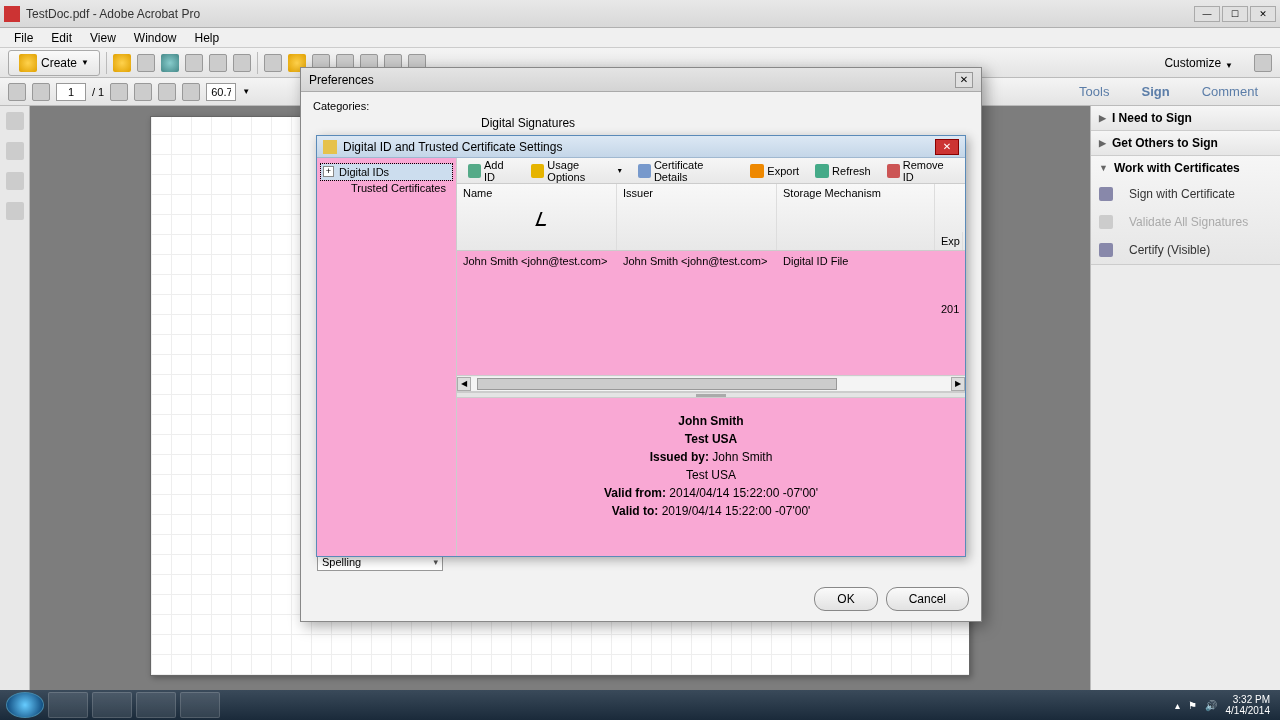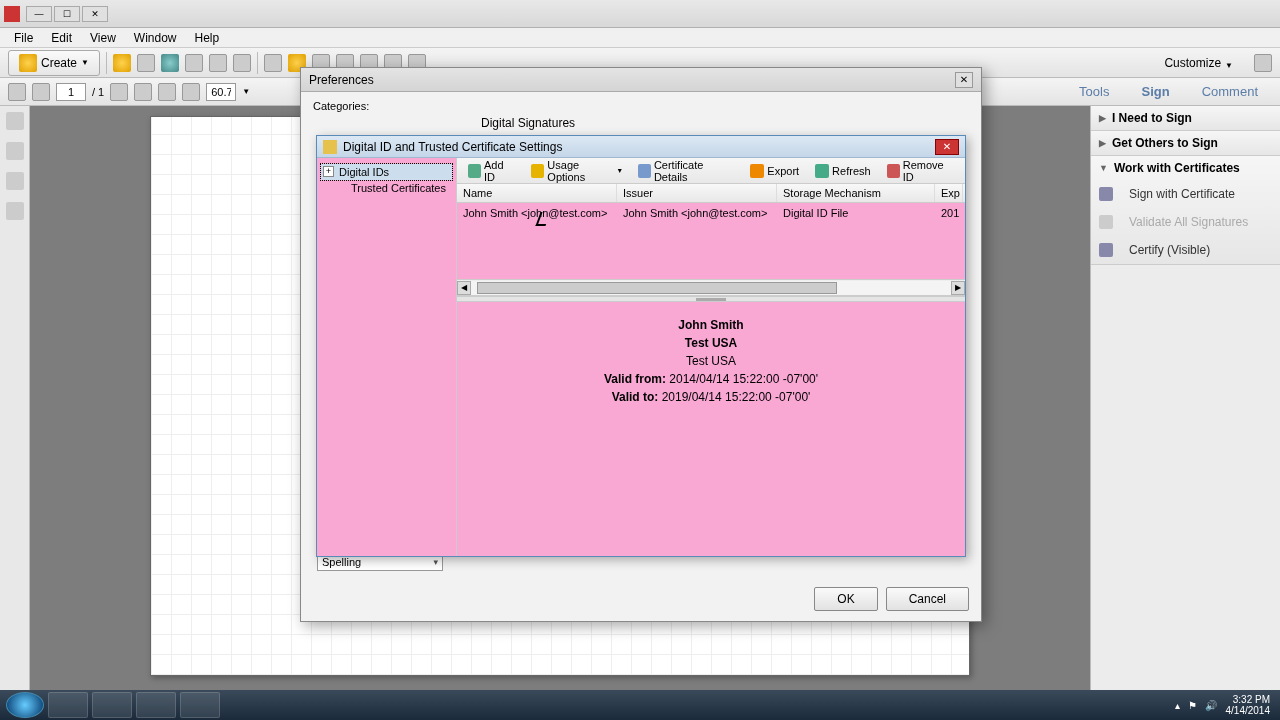--- a/index.html
+++ b/index.html
@@ -48,21 +48,21 @@
 .rp-icon { width:14px; height:14px; background:#88a; border-radius:2px; margin-left:-22px; margin-right:8px;}
 
 
 .prefs { position:absolute; left:300px; top:67px; width:682px; height:555px; background:#f2f2f2; border:1px solid #888; box-shadow:4px 4px 14px rgba(0,0,0,.35);}
 .prefs-title { height:24px; background:linear-gradient(#e4e4e4,#d4d4d4); display:flex; align-items:center; padding:0 8px; font-size:12px; border-bottom:1px solid #aaa;}
 .prefs-close { margin-left:auto; width:18px; height:16px; background:#e0e0e0; border:1px solid #999; font-size:10px; display:flex; align-items:center; justify-content:center; cursor:pointer;}
 .prefs-body { padding:8px 12px; height:480px;}
 .prefs-body .cat-label { font-size:11px; margin-bottom:4px;}
 .prefs-body .section-title { position:absolute; left:180px; top:48px; font-size:12px;}
 .prefs-footer { position:absolute; bottom:10px; right:12px; display:flex; gap:8px;}
-.btn { padding:4px 22px; background:linear-gradient(#fafafa,#e2e2e2); border:1px solid #888; border-radius:2px; font-size:12px; cursor:pointer;}
+.btn { padding:4px 22px; background:linear-gradient(#fafafa,#e2e2e2); border:1px solid #888; border-radius:11px; font-size:12px; cursor:pointer;}
 .spelling { position:absolute; left:16px; bottom:50px; width:126px; height:18px; border:1px solid #999; background:#fff; font-size:11px; padding:1px 4px; display:flex; align-items:center;}
 .spelling::after { content:"▾"; margin-left:auto; font-size:9px; color:#555;}
 
 
 .cert { position:absolute; left:316px; top:135px; width:650px; height:422px; background:#f9a8d4; border:1px solid #5a8ab8; box-shadow:3px 3px 10px rgba(0,0,0,.3);}
 .cert-title { height:22px; background:linear-gradient(#dce8f4,#c4d6e8); display:flex; align-items:center; padding:0 6px; font-size:12px; border-bottom:1px solid #a0b8d0;}
 .cert-title .icon { width:14px; height:14px; background:#e6c24d; margin-right:6px;}
 .cert-title .close { margin-left:auto; width:24px; height:16px; background:#c33; color:#fff; font-size:10px; display:flex; align-items:center; justify-content:center; cursor:pointer; border:1px solid #800;}
 .cert-body { display:flex; height:calc(100% - 22px);}
 .cert-tree { width:140px; border-right:1px solid #ccc; padding:6px 4px; font-size:11px;}
@@ -72,21 +72,21 @@
 .cert-main { flex:1; display:flex; flex-direction:column;}
 .cert-toolbar { height:26px; background:linear-gradient(#f6f6f6,#e8e8e8); border-bottom:1px solid #ccc; display:flex; align-items:center; padding:0 4px; gap:2px; font-size:11px;}
 .ctb { display:flex; align-items:center; gap:3px; padding:2px 6px; cursor:pointer; border:1px solid transparent;}
 .ctb .ci { width:14px; height:14px; border-radius:2px;}
 .ci.add{background:#5a8;} .ci.pen{background:#e6b400;} .ci.det{background:#79c;} .ci.exp{background:#e80;} .ci.ref{background:#4a8;} .ci.rem{background:#c55;}
 .cert-table { border-bottom:1px solid #ccc;}
 .cert-thead { display:flex; background:linear-gradient(#f8f8f8,#e8e8e8); border-bottom:1px solid #ccc; font-size:11px;}
 .cert-thead div { padding:3px 6px; border-right:1px solid #ddd;}
 .cert-row { display:flex; font-size:11px; padding:2px 0;}
 .cert-row div { padding:2px 6px;}
-.col1{width:160px;} .col2{width:160px;} .col3{width:158px;} .col4{width:28px;}
+.col1{width:160px;} .col2{width:160px;} .col3{width:158px;} .col4{width:28px;margin-top:48px;}
 .hscroll { height:16px; background:#eee; border-top:1px solid #ccc; display:flex; align-items:center;}
 .hscroll .arrow{width:14px; height:14px; background:#ddd; border:1px solid #aaa; font-size:8px; text-align:center; line-height:12px;}
 .hscroll .track{flex:1; height:14px; background:#f4f4f4; position:relative;}
 .hscroll .thumb{position:absolute; left:6px; width:360px; height:12px; top:1px; background:#ccc; border:1px solid #999;}
 .splitter { height:6px; background:#e4e4e4; border-top:1px solid #ccc; border-bottom:1px solid #ccc; display:flex; justify-content:center; align-items:center;}
 .splitter div{width:30px; height:3px; background:#aaa;}
 .cert-detail { flex:1; padding:14px 20px; font-size:12px; font-family: "Times New Roman", serif; line-height:1.5; overflow:auto; text-align:center;}
 .cert-detail b { font-weight:bold;}
 .cert-detail .row { white-space:nowrap;}
 
@@ -98,20 +98,21 @@
 .tray .clock { text-align:right; line-height:1.1;}
 
 .cursor { position:absolute; left:538px; top:212px; width:12px; height:18px; pointer-events:none;}
 .cursor::before{content:""; position:absolute; border-left:2px solid #000; border-bottom:2px solid #000; width:8px; height:12px; transform:skewX(-20deg);}
 </style>
 </head>
 <body>
 
 <div class="titlebar">
   <div class="icon"></div>
+  <div class="title">TestDoc.pdf - Adobe Acrobat Pro</div>
   <div class="winbtns">
     <div class="winbtn">—</div>
     <div class="winbtn">☐</div>
     <div class="winbtn">✕</div>
   </div>
 </div>
 
 <div class="menubar">
   <span>File</span>
   <span>Edit</span>
@@ -288,20 +289,21 @@
             </div>
           <div class="arrow">▶</div>
         </div>
       </div>
       <div class="splitter">
           <div></div>
         </div>
       <div class="cert-detail">
         <div class="row"><b>John Smith</b></div>
         <div class="row"><b>Test USA</b></div>
+        <div class="row"><b>Issued by:</b> <span>John Smith</span></div>
         <div class="row"><span>Test USA</span></div>
         <div class="row"><b>Valid from:</b> <span>2014/04/14 15:22:00 -07'00'</span></div>
         <div class="row"><b>Valid to:</b> <span>2019/04/14 15:22:00 -07'00'</span></div>
       </div>
     </div>
   </div>
 </div>
 
 <div class="cursor"></div>
 

